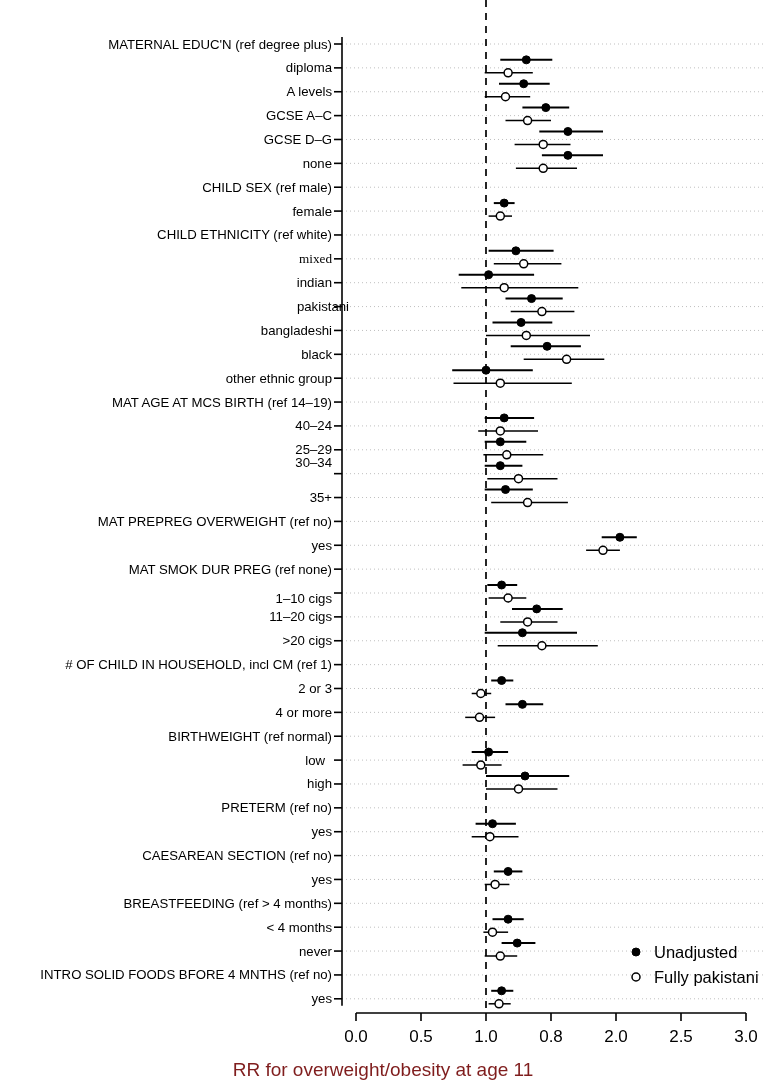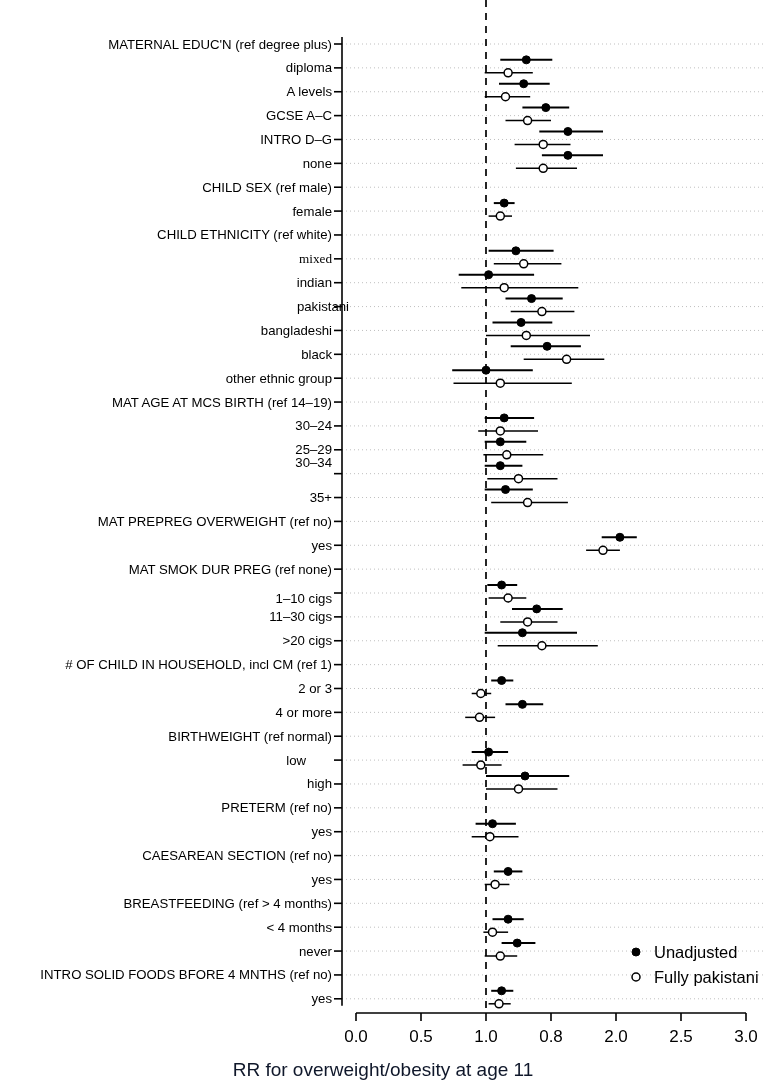--- a/index.html
+++ b/index.html
@@ -3,21 +3,21 @@
 <meta charset="utf-8">
 <style>
   html,body{margin:0;padding:0;background:#ffffff;}
   body{width:766px;height:1085px;overflow:hidden;
        font-family:"Liberation Sans","DejaVu Sans",sans-serif;color:#000;}
   #root{position:relative;width:766px;height:1085px;}
   #plot{position:absolute;left:0;top:0;width:766px;height:1085px;}
   .lbl{position:absolute;white-space:nowrap;font-size:13.2px;line-height:1;
        text-align:right;color:#000;}
   .axnum{position:absolute;font-size:17px;text-align:center;color:#000;}
-  .xtitle{position:absolute;font-size:19px;text-align:center;width:766px;left:0;color:#0f172a;}
+  .xtitle{position:absolute;font-size:19px;text-align:center;width:766px;left:0;color:#7f1d1d;}
   .legtxt{position:absolute;font-size:16.5px;white-space:nowrap;color:#000;}
 </style>
 </head>
 <body>
 
 <div id="root">
   <svg id="plot" viewBox="0 0 766 1085">
     <g id="grid-layer">
         <line x1="342" y1="44" x2="766" y2="44" stroke="#bfbfbf" stroke-width="1" stroke-dasharray="1 3"></line>
         <line x1="342" y1="67.87" x2="766" y2="67.87" stroke="#bfbfbf" stroke-width="1" stroke-dasharray="1 3"></line>
@@ -353,47 +353,47 @@
     <g id="legend-layer">
         <circle cx="636" cy="952" r="4" fill="#000" stroke="#000" stroke-width="1"></circle>
         <circle cx="636" cy="977" r="4" fill="#fff" stroke="#000" stroke-width="1.5"></circle>
       </g>
   </svg>
   <div id="labels">
       <div class="lbl" style="right: 434px; top: 37.5px;">MATERNAL EDUC'N (ref degree plus)</div>
       <div class="lbl" style="right: 434px; top: 61.37px;">diploma</div>
       <div class="lbl" style="right: 434px; top: 85.24px;">A levels</div>
       <div class="lbl" style="right: 434px; top: 109.11px;">GCSE A–C</div>
-      <div class="lbl" style="right: 434px; top: 132.98px;">INTRO D–G</div>
+      <div class="lbl" style="right: 434px; top: 132.98px;">GCSE D–G</div>
       <div class="lbl" style="right: 434px; top: 156.85px;">none</div>
       <div class="lbl" style="right: 434px; top: 180.72px;">CHILD SEX (ref male)</div>
       <div class="lbl" style="right: 434px; top: 204.59px;">female</div>
       <div class="lbl" style="right: 434px; top: 228.46px;">CHILD ETHNICITY (ref white)</div>
       <div class="lbl" style="right: 434px; top: 252.33px; font-family: Liberation Serif, serif;">mixed</div>
       <div class="lbl" style="right: 434px; top: 276.2px;">indian</div>
       <div class="lbl" style="right: 417px; top: 300.07px;">pakistani</div>
       <div class="lbl" style="right: 434px; top: 323.94px;">bangladeshi</div>
       <div class="lbl" style="right: 434px; top: 347.81px;">black</div>
       <div class="lbl" style="right: 434px; top: 371.68px;">other ethnic group</div>
       <div class="lbl" style="right: 434px; top: 395.55px;">MAT AGE AT MCS BIRTH (ref 14–19)</div>
-      <div class="lbl" style="right: 434px; top: 419.42px;">30–24</div>
+      <div class="lbl" style="right: 434px; top: 419.42px;">40–24</div>
       <div class="lbl" style="right: 434px; top: 443.29px;">25–29</div>
       <div class="lbl" style="right: 434px; top: 456px;">30–34</div>
       <div class="lbl" style="right: 434px; top: 491.03px;">35+</div>
       <div class="lbl" style="right: 434px; top: 514.9px;">MAT PREPREG OVERWEIGHT (ref no)</div>
       <div class="lbl" style="right: 434px; top: 538.77px;">yes</div>
       <div class="lbl" style="right: 434px; top: 562.64px;">MAT SMOK DUR PREG (ref none)</div>
       <div class="lbl" style="right: 434px; top: 592px;">1–10 cigs</div>
-      <div class="lbl" style="right: 434px; top: 610.38px;">11–30 cigs</div>
+      <div class="lbl" style="right: 434px; top: 610.38px;">11–20 cigs</div>
       <div class="lbl" style="right: 434px; top: 634.25px;">&gt;20 cigs</div>
       <div class="lbl" style="right: 434px; top: 658.12px;"># OF CHILD IN HOUSEHOLD, incl CM (ref 1)</div>
       <div class="lbl" style="right: 434px; top: 681.99px;">2 or 3</div>
       <div class="lbl" style="right: 434px; top: 705.86px;">4 or more</div>
       <div class="lbl" style="right: 434px; top: 729.73px;">BIRTHWEIGHT (ref normal)</div>
-      <div class="lbl" style="right: 460px; top: 753.6px;">low</div>
+      <div class="lbl" style="right: 441px; top: 753.6px;">low</div>
       <div class="lbl" style="right: 434px; top: 777.47px;">high</div>
       <div class="lbl" style="right: 434px; top: 801.34px;">PRETERM (ref no)</div>
       <div class="lbl" style="right: 434px; top: 825.21px;">yes</div>
       <div class="lbl" style="right: 434px; top: 849.08px;">CAESAREAN SECTION (ref no)</div>
       <div class="lbl" style="right: 434px; top: 872.95px;">yes</div>
       <div class="lbl" style="right: 434px; top: 896.82px;">BREASTFEEDING (ref &gt; 4 months)</div>
       <div class="lbl" style="right: 434px; top: 920.69px;">&lt; 4 months</div>
       <div class="lbl" style="right: 434px; top: 944.56px;">never</div>
       <div class="lbl" style="right: 434px; top: 968.43px;">INTRO SOLID FOODS BFORE 4 MNTHS (ref no)</div>
       <div class="lbl" style="right: 434px; top: 992.3px;">yes</div>

